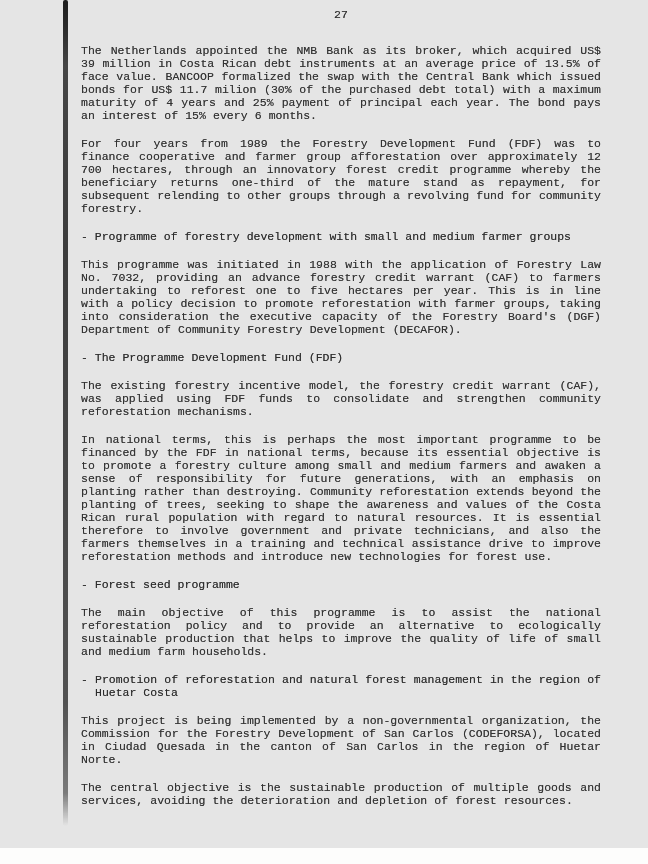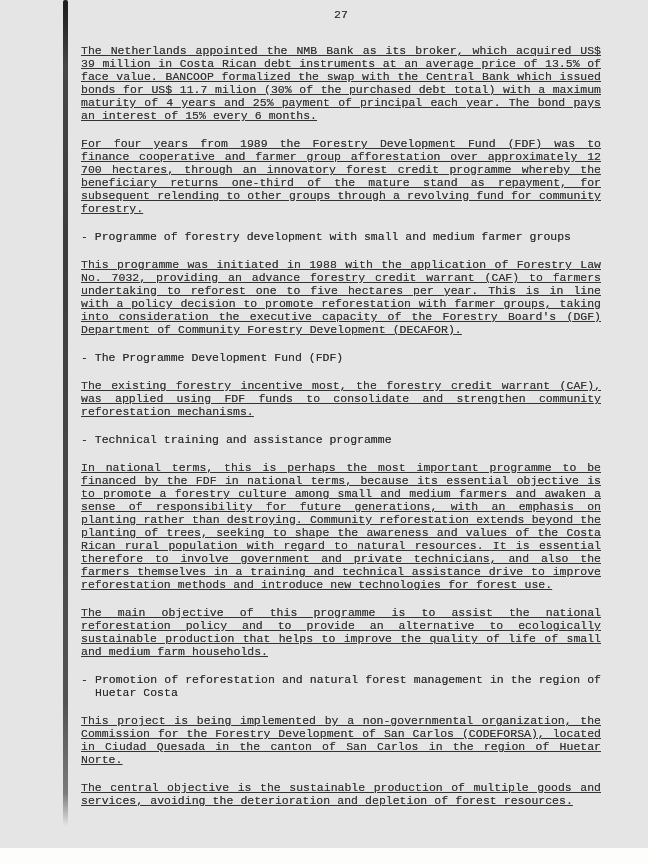--- a/index.html
+++ b/index.html
@@ -47,21 +47,20 @@
     text-shadow: 0 0 0.5px rgba(45,45,45,0.6);
   }
   .page-num {
     text-align: center;
     margin: 0 0 23px 0;
   }
   .para {
     text-align: justify;
     margin: 0 0 15px 0;
     word-spacing: 0.02em;
-    text-decoration: underline;
   }
   .heading {
     font-weight: normal;
     color: #2c2c2c;
     margin: 0 0 15px 0;
     text-align: justify;
   }
   .hang {
     padding-left: 14px;
     text-indent: -14px;
@@ -75,24 +74,24 @@
   <div class="content">
     <div class="page-num">27</div>
 
     <div class="para">The Netherlands appointed the NMB Bank as its broker, which acquired US$ 39 million in Costa Rican debt instruments at an average price of 13.5% of face value. BANCOOP formalized the swap with the Central Bank which issued bonds for US$ 11.7 milion (30% of the purchased debt total) with a maximum maturity of 4 years and 25% payment of principal each year. The bond pays an interest of 15% every 6 months.</div>
     <div class="para">For four years from 1989 the Forestry Development Fund (FDF) was to finance cooperative and farmer group afforestation over approximately 12 700 hectares, through an innovatory forest credit programme whereby the beneficiary returns one-third of the mature stand as repayment, for subsequent relending to other groups through a revolving fund for community forestry.</div>
 
     <div class="heading">- Programme of forestry development with small and medium farmer groups</div>
     <div class="para">This programme was initiated in 1988 with the application of Forestry Law No. 7032, providing an advance forestry credit warrant (CAF) to farmers undertaking to reforest one to five hectares per year. This is in line with a policy decision to promote reforestation with farmer groups, taking into consideration the executive capacity of the Forestry Board's (DGF) Department of Community Forestry Development (DECAFOR).</div>
 
     <div class="heading">- The Programme Development Fund (FDF)</div>
-    <div class="para">The existing forestry incentive most, the forestry credit warrant (CAF), was applied using FDF funds to consolidate and strengthen community reforestation mechanisms.</div>
+    <div class="para">The existing forestry incentive model, the forestry credit warrant (CAF), was applied using FDF funds to consolidate and strengthen community reforestation mechanisms.</div>
 
-    <div class="heading">- Technical training and assistance programme</div>
     <div class="para">In national terms, this is perhaps the most important programme to be financed by the FDF in national terms, because its essential objective is to promote a forestry culture among small and medium farmers and awaken a sense of responsibility for future generations, with an emphasis on planting rather than destroying. Community reforestation extends beyond the planting of trees, seeking to shape the awareness and values of the Costa Rican rural population with regard to natural resources. It is essential therefore to involve government and private technicians, and also the farmers themselves in a training and technical assistance drive to improve reforestation methods and introduce new technologies for forest use.</div>
 
+    <div class="heading">- Forest seed programme</div>
     <div class="para">The main objective of this programme is to assist the national reforestation policy and to provide an alternative to ecologically sustainable production that helps to improve the quality of life of small and medium farm households.</div>
 
     <div class="heading hang">- Promotion of reforestation and natural forest management in the region of Huetar Costa</div>
     <div class="para">This project is being implemented by a non-governmental organization, the Commission for the Forestry Development of San Carlos (CODEFORSA), located in Ciudad Quesada in the canton of San Carlos in the region of Huetar Norte.</div>
     <div class="para">The central objective is the sustainable production of multiple goods and services, avoiding the deterioration and depletion of forest resources.</div>
   </div>
 </div>
 
 </body></html>

